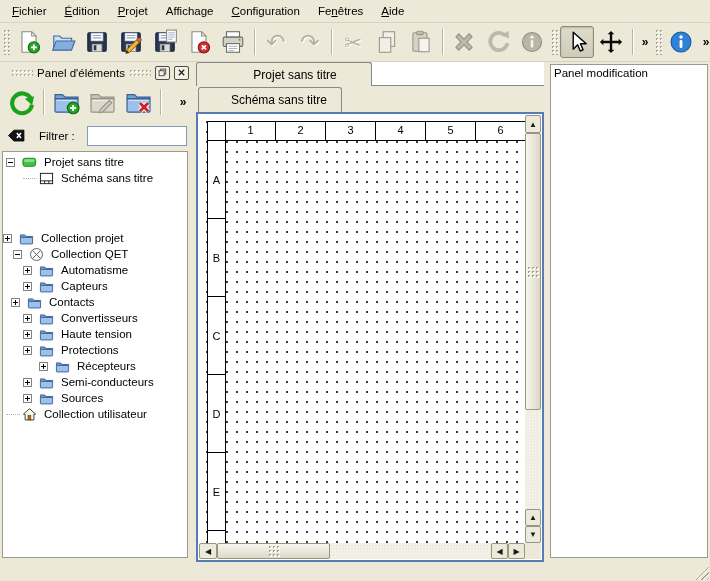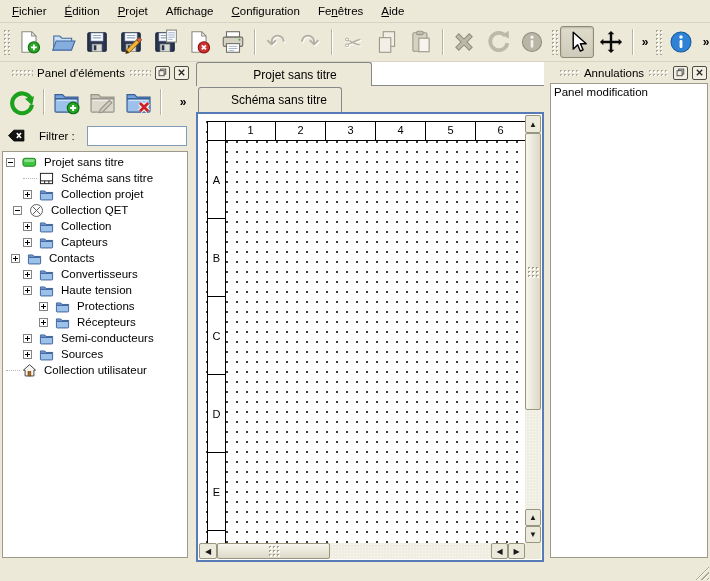--- a/index.html
+++ b/index.html
@@ -336,21 +336,21 @@
           <div class="tree-row" style="padding-left: 20px;">
             <div class="leafpad"></div>
             <div class="ticon">
               <svg viewBox="0 0 16 16" xmlns="http://www.w3.org/2000/svg">
                 <rect x="1.5" y="2.5" width="13" height="11" fill="#fff" stroke="#1a1a1a"></rect>
                 <path d="M1.5 10.5h13M6 10.5v3M10.5 10.5v3" stroke="#1a1a1a" fill="none"></path>
               </svg>
             </div>
             <div class="tlabel">Schéma sans titre</div>
           </div>
-          <div class="tree-row" style="padding-left: 20px;">
+          <div class="tree-row" style=" margin-top: 44px;">
             <div class="expander plus"></div>
             <div class="ticon">
               <svg viewBox="0 0 16 16" xmlns="http://www.w3.org/2000/svg">
                 <path d="M1.5 6.8V4.2h4.6l1.5 1.6h7v1z" fill="#74a3dc" stroke="#3a5f94"></path>
                 <rect x="1.5" y="6.8" width="13" height="7" rx=".8" fill="#9cc2ec" stroke="#3a5f94"></rect>
               </svg>
             </div>
             <div class="tlabel">Collection projet</div>
           </div>
           <div class="tree-row" style="padding-left: 10px;">
@@ -364,21 +364,21 @@
             <div class="tlabel">Collection QET</div>
           </div>
           <div class="tree-row" style="padding-left: 20px;">
             <div class="expander plus"></div>
             <div class="ticon">
               <svg viewBox="0 0 16 16" xmlns="http://www.w3.org/2000/svg">
                 <path d="M1.5 6.8V4.2h4.6l1.5 1.6h7v1z" fill="#74a3dc" stroke="#3a5f94"></path>
                 <rect x="1.5" y="6.8" width="13" height="7" rx=".8" fill="#9cc2ec" stroke="#3a5f94"></rect>
               </svg>
             </div>
-            <div class="tlabel">Collection</div>
+            <div class="tlabel">Automatisme</div>
           </div>
           <div class="tree-row" style="padding-left: 20px;">
             <div class="expander plus"></div>
             <div class="ticon">
               <svg viewBox="0 0 16 16" xmlns="http://www.w3.org/2000/svg">
                 <path d="M1.5 6.8V4.2h4.6l1.5 1.6h7v1z" fill="#74a3dc" stroke="#3a5f94"></path>
                 <rect x="1.5" y="6.8" width="13" height="7" rx=".8" fill="#9cc2ec" stroke="#3a5f94"></rect>
               </svg>
             </div>
             <div class="tlabel">Capteurs</div>
@@ -406,21 +406,21 @@
           <div class="tree-row" style="padding-left: 20px;">
             <div class="expander plus"></div>
             <div class="ticon">
               <svg viewBox="0 0 16 16" xmlns="http://www.w3.org/2000/svg">
                 <path d="M1.5 6.8V4.2h4.6l1.5 1.6h7v1z" fill="#74a3dc" stroke="#3a5f94"></path>
                 <rect x="1.5" y="6.8" width="13" height="7" rx=".8" fill="#9cc2ec" stroke="#3a5f94"></rect>
               </svg>
             </div>
             <div class="tlabel">Haute tension</div>
           </div>
-          <div class="tree-row" style="padding-left: 36px; text-align: center;">
+          <div class="tree-row" style="padding-left: 20px; text-align: center;">
             <div class="expander plus"></div>
             <div class="ticon">
               <svg viewBox="0 0 16 16" xmlns="http://www.w3.org/2000/svg">
                 <path d="M1.5 6.8V4.2h4.6l1.5 1.6h7v1z" fill="#74a3dc" stroke="#3a5f94"></path>
                 <rect x="1.5" y="6.8" width="13" height="7" rx=".8" fill="#9cc2ec" stroke="#3a5f94"></rect>
               </svg>
             </div>
             <div class="tlabel">Protections</div>
           </div>
           <div class="tree-row" style="padding-left: 36px;">
@@ -515,36 +515,20 @@
           <div class="hthumb"></div>
           <div class="strack"></div>
           <div class="sbtn small arr-left"></div>
           <div class="sbtn small arr-right"></div>
         </div>
         <div class="scorner"></div>
       </div>
     </div>
 
     <div class="dock right">
-      <div class="dock-title">
-        <div class="dock-grip"></div>
-        <span class="dock-title-text">Annulations</span>
-        <div class="dock-grip"></div>
-        <div class="dock-btn">
-          <svg viewBox="0 0 10 10">
-              <rect x="3" y="1.2" width="5.6" height="5.6" fill="none" stroke="#444"></rect>
-              <rect x="1.2" y="3" width="5.6" height="5.6" fill="#f2f0e4" stroke="#444"></rect>
-            </svg>
-        </div>
-        <div class="dock-btn">
-          <svg viewBox="0 0 10 10">
-              <path d="M2 2l6 6M8 2l-6 6" stroke="#222" stroke-width="1.4"></path>
-            </svg>
-        </div>
-      </div>
       <div class="undo-list">
           <div class="undo-item">Panel modification</div>
         </div>
     </div>
 
   </div>
 
   <div class="statusbar">
     <div class="resize-grip"></div>
   </div>

